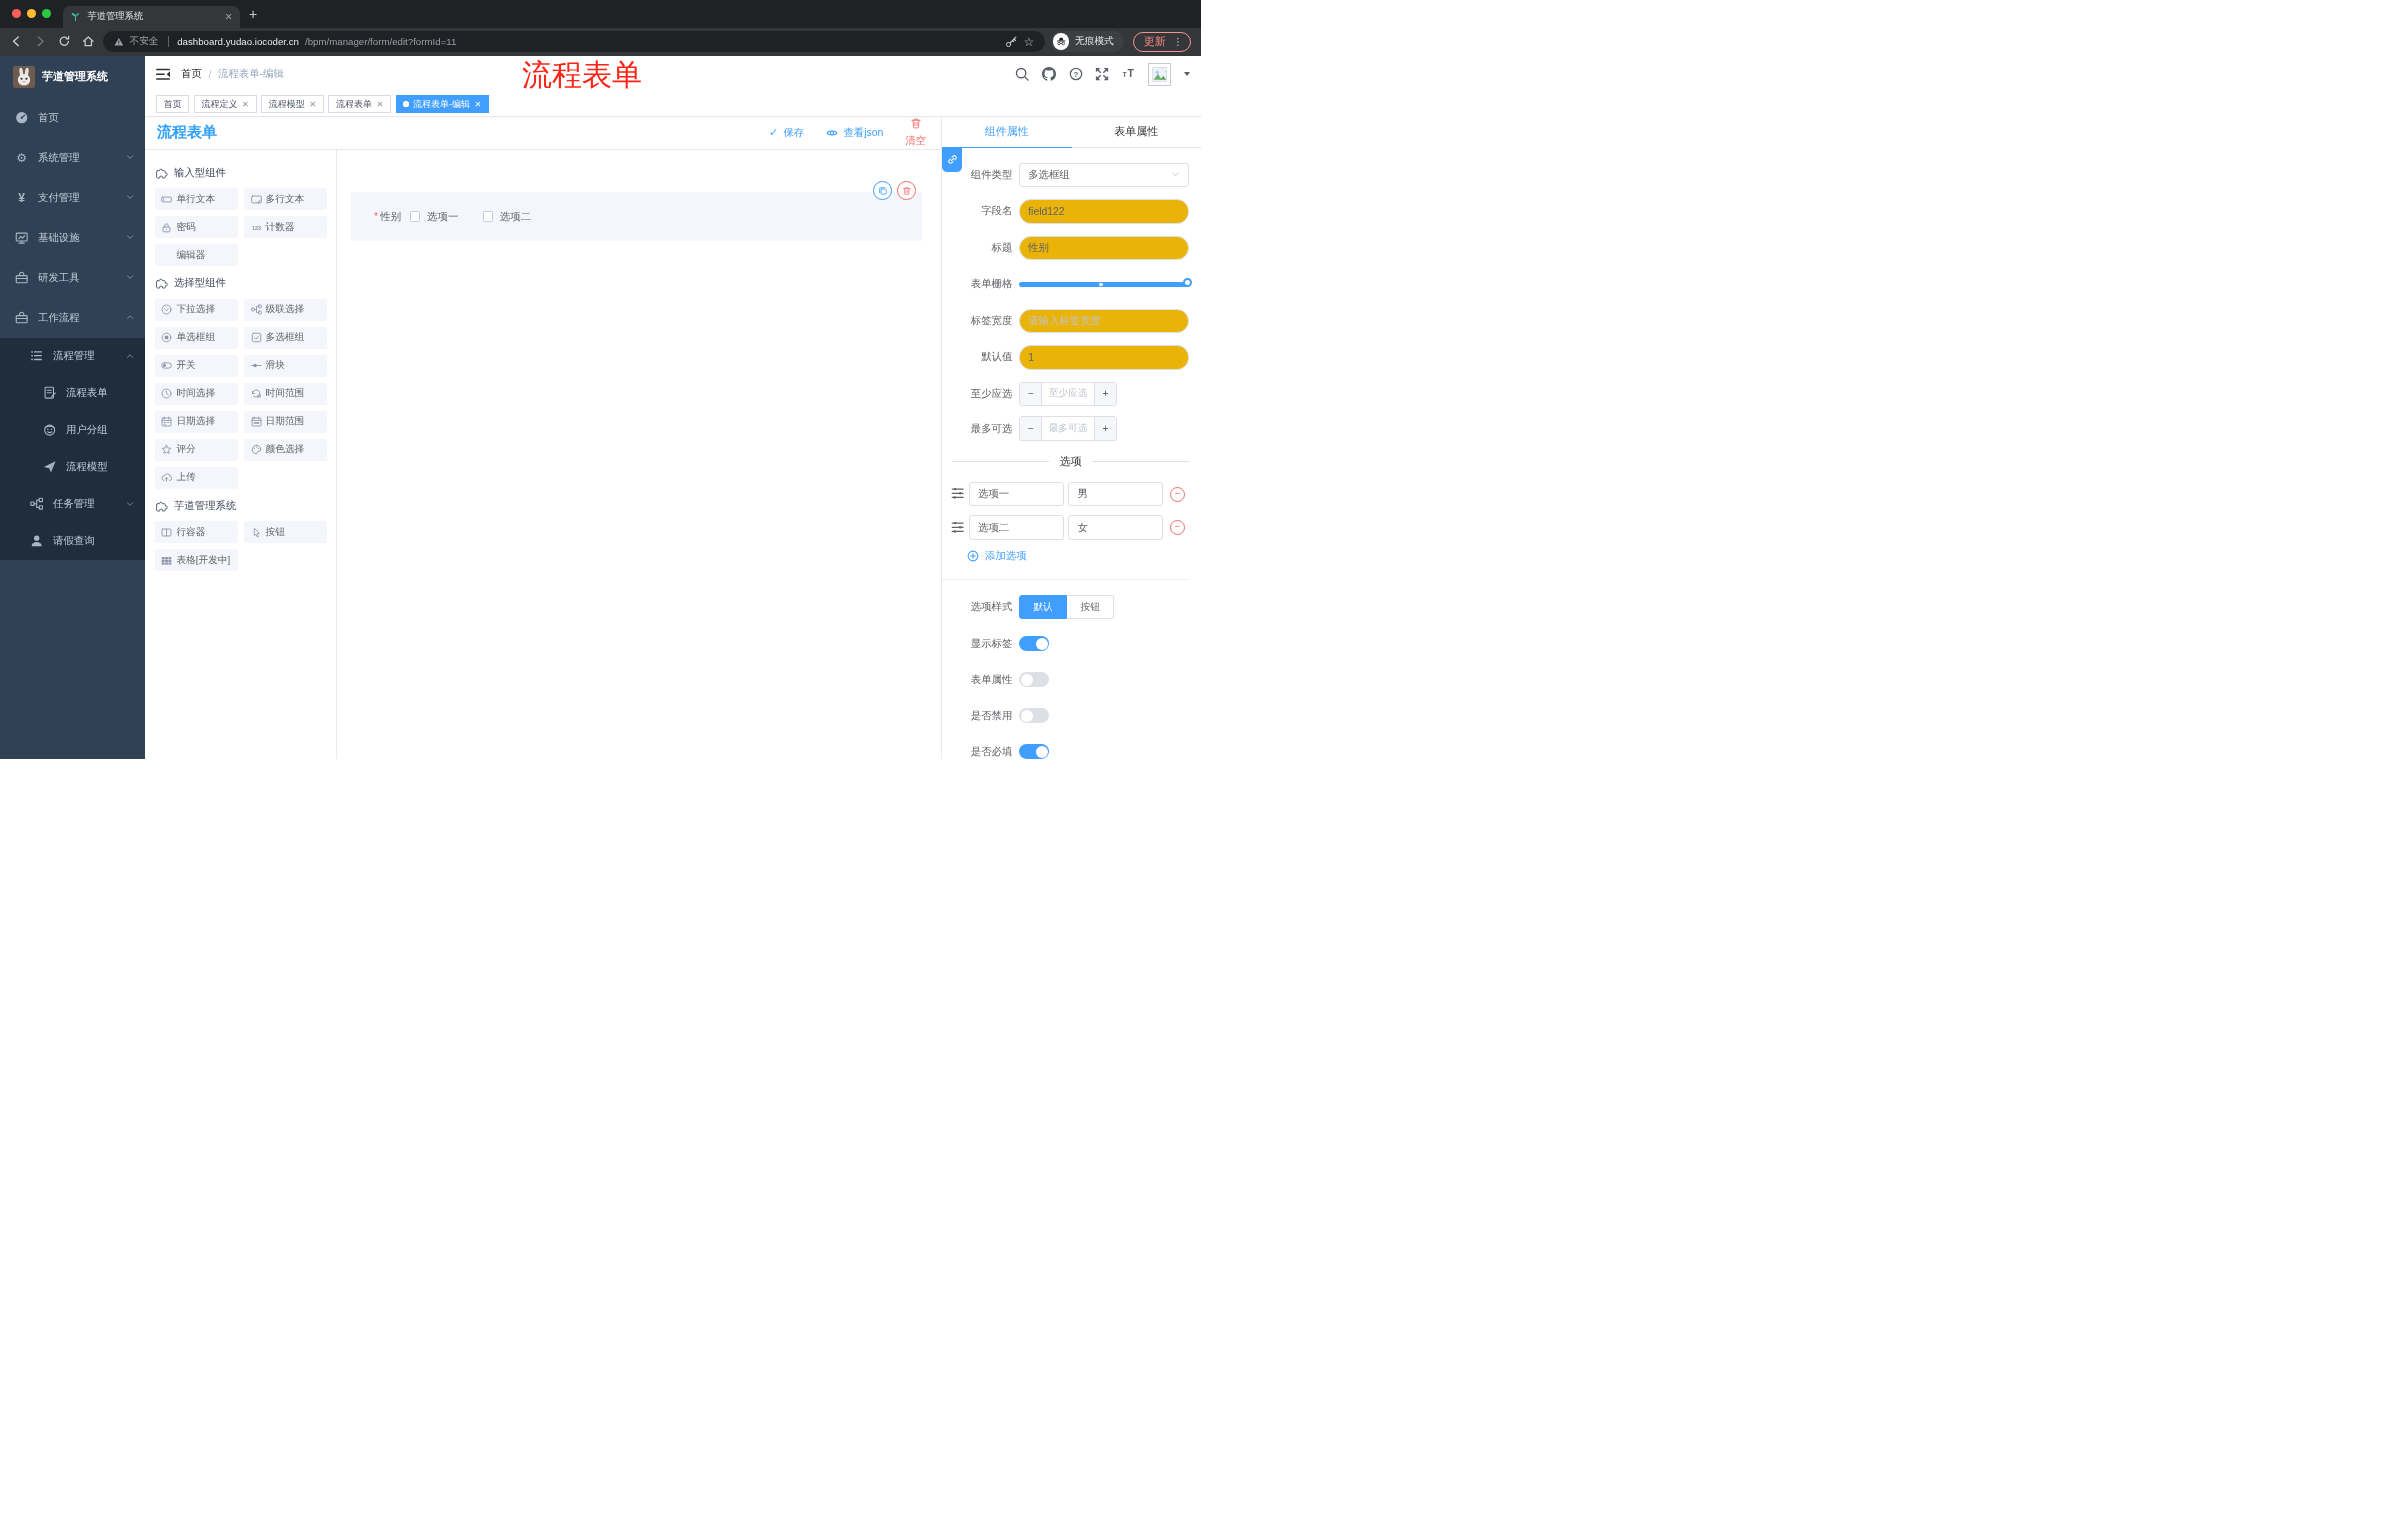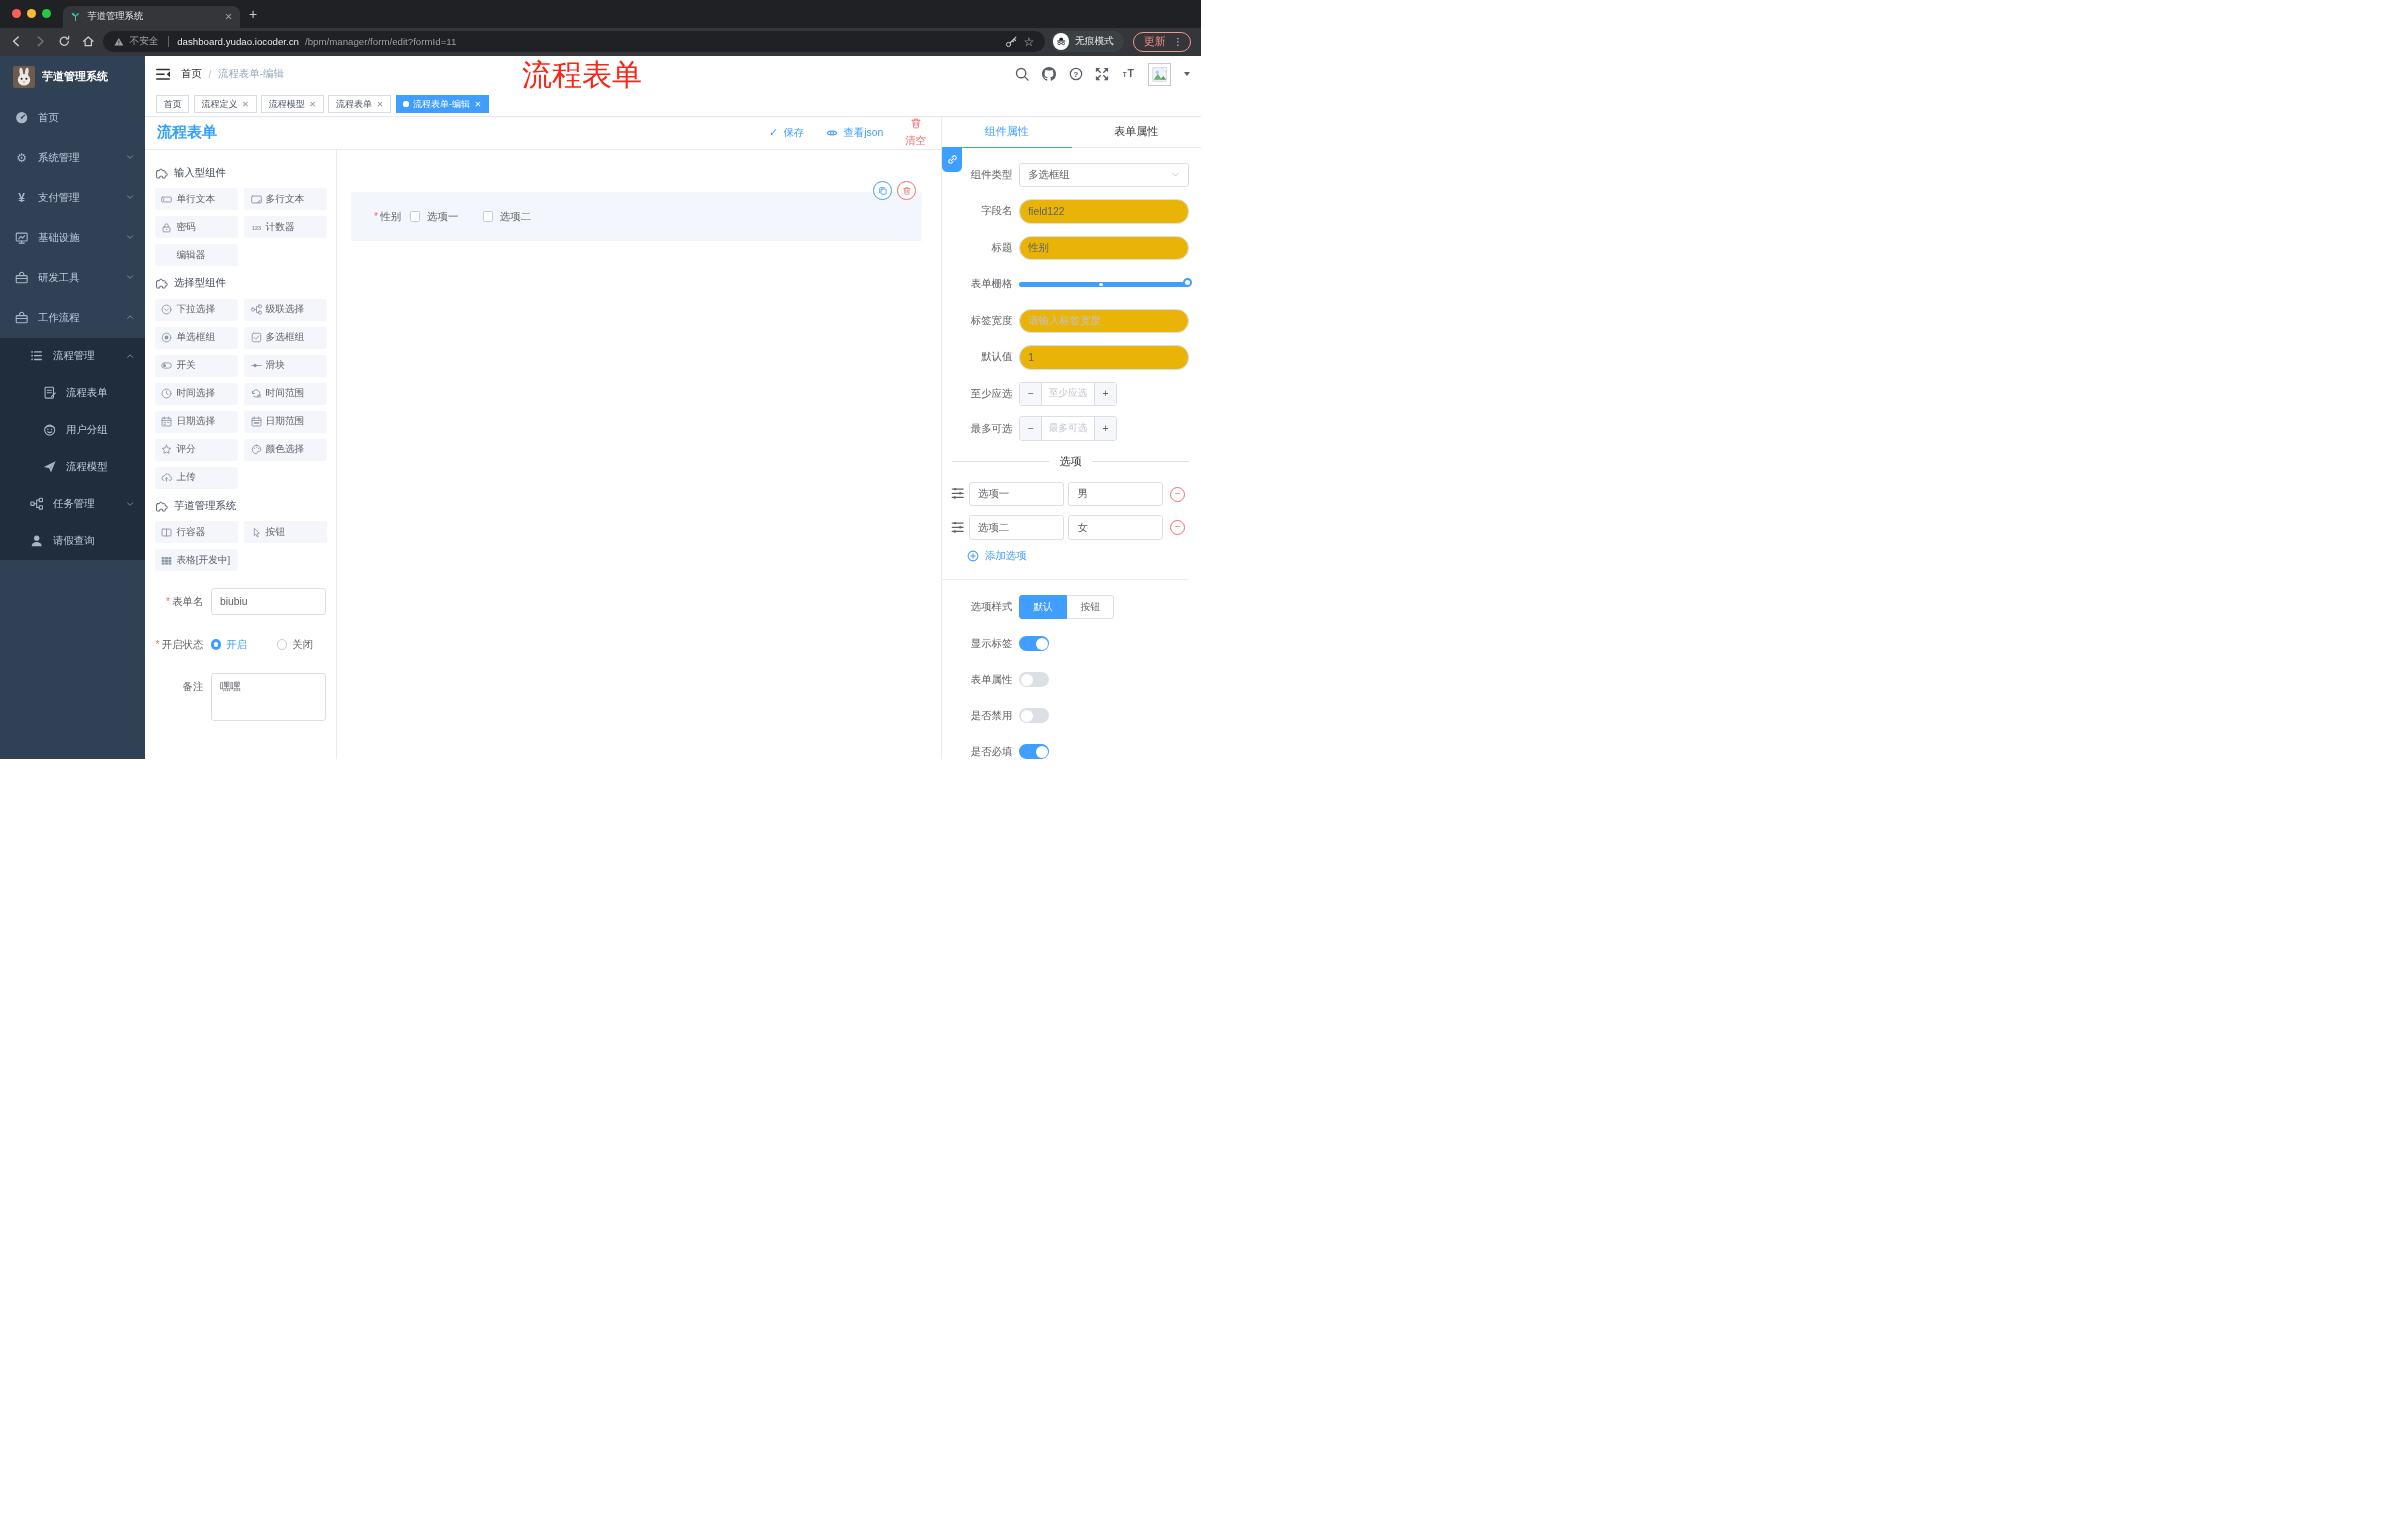--- a/index.html
+++ b/index.html
@@ -770,40 +770,20 @@
                       <rect x="10.8" y="6.9" width="4.2" height="3.2"></rect>
                       <rect x="1" y="10.8" width="4.2" height="3.2"></rect>
                       <rect x="5.9" y="10.8" width="4.2" height="3.2"></rect>
                       <rect x="10.8" y="10.8" width="4.2" height="3.2"></rect>
                     </svg>
                   </span>
                   <span>表格[开发中]</span>
                 </div>
             </div>
 
-            <div class="pal-form">
-              <div class="pf-row">
-                <span class="pf-label req">表单名</span>
-                <input class="pf-input" value="biubiu" style="">
-              </div>
-              <div class="pf-row">
-                <span class="pf-label req">开启状态</span>
-                <span class="radio-line">
-                  <span class="radio on"></span>
-                  <span class="radio-lb on">开启</span>
-                  <span class="rspace"></span>
-                  <span class="radio off"></span>
-                  <span class="radio-lb off">关闭</span>
-                </span>
-              </div>
-              <div class="pf-row">
-                <span class="pf-label">备注</span>
-                <textarea class="pf-textarea" style="">嘿嘿</textarea>
-              </div>
-            </div>
           </div>
 
           <div class="canvas">
             <div class="cv-block">
               <div class="blk-tools">
                 <span class="tool copy">
                     <span>
                       <svg viewBox="0 0 16 16" fill="none" stroke="currentColor" stroke-width="1.3" stroke-linecap="round" stroke-linejoin="round">
                         <rect x="5" y="5" width="8.5" height="8.5" rx="1.5" stroke-width="1.4"></rect>
                         <path d="M11 2.8H4.3A1.6 1.6 0 0 0 2.7 4.4V11" stroke-width="1.4"></path>

